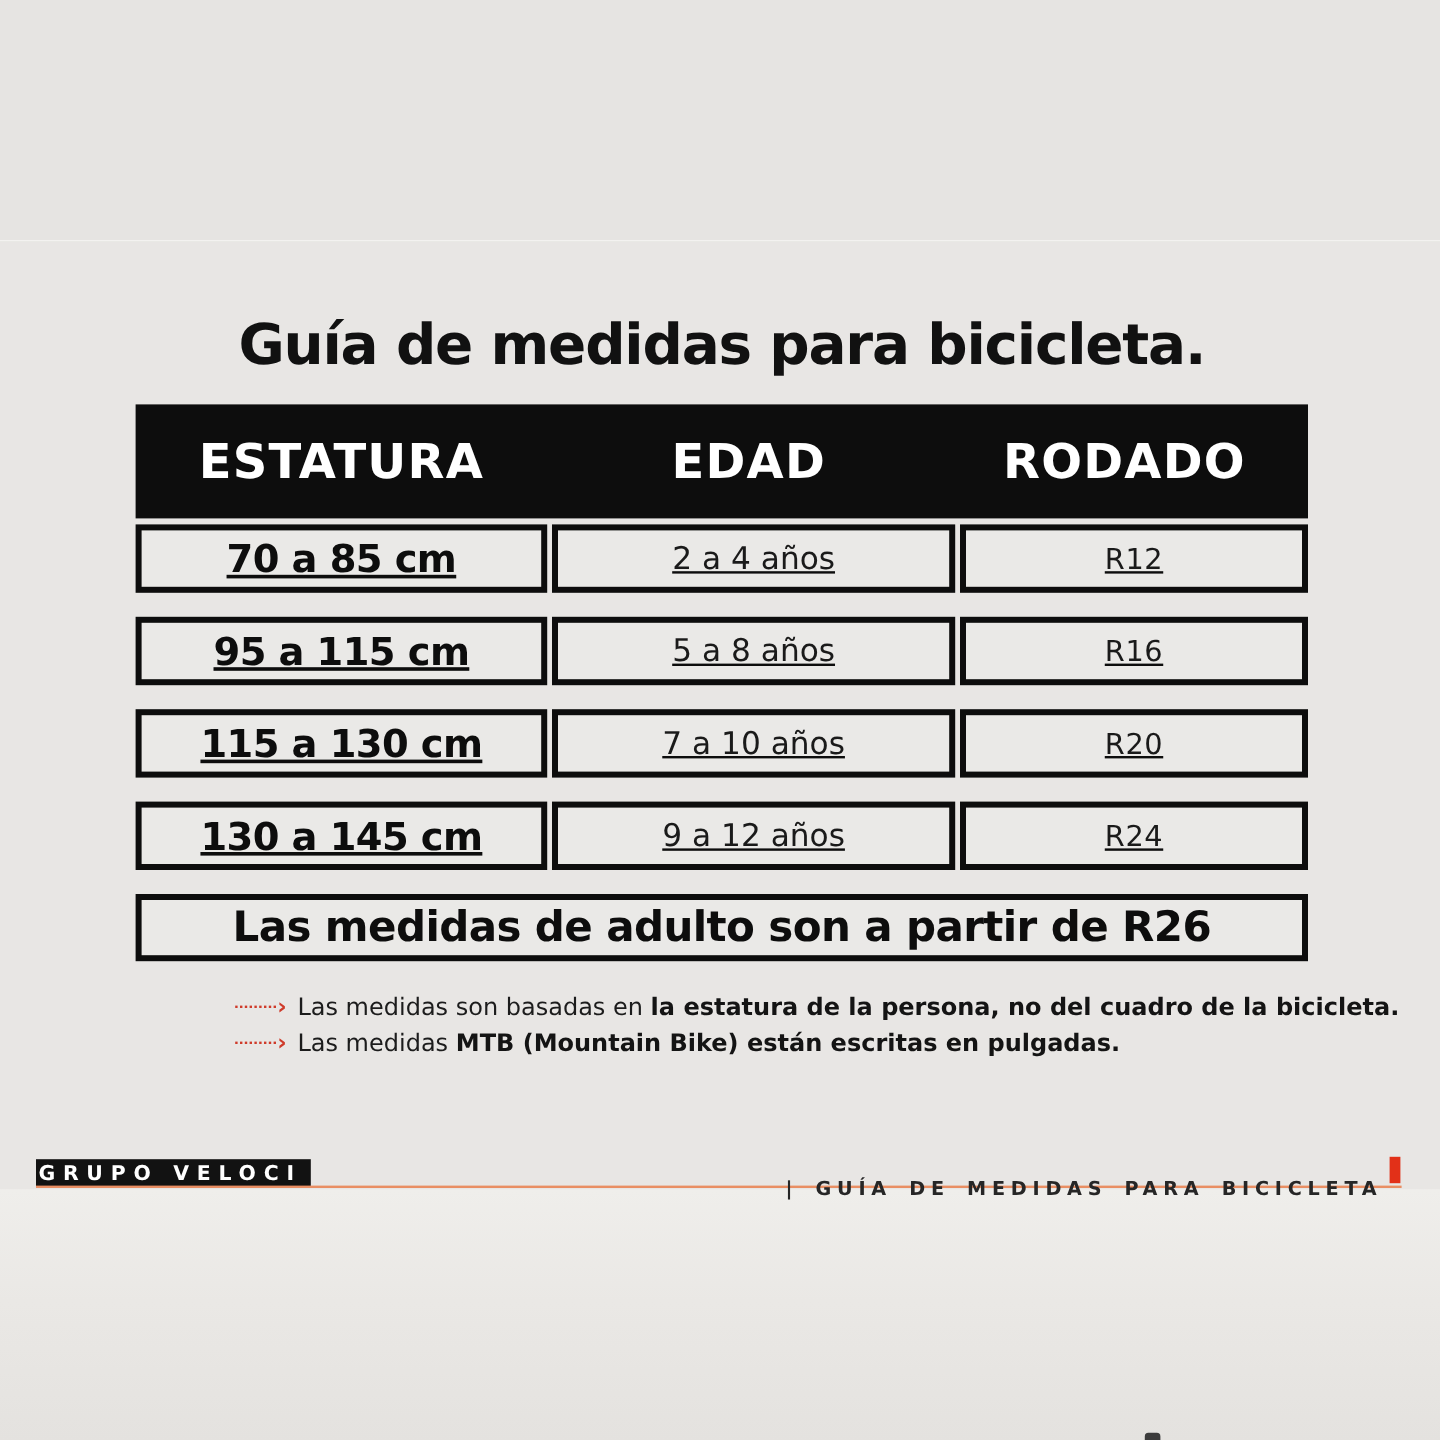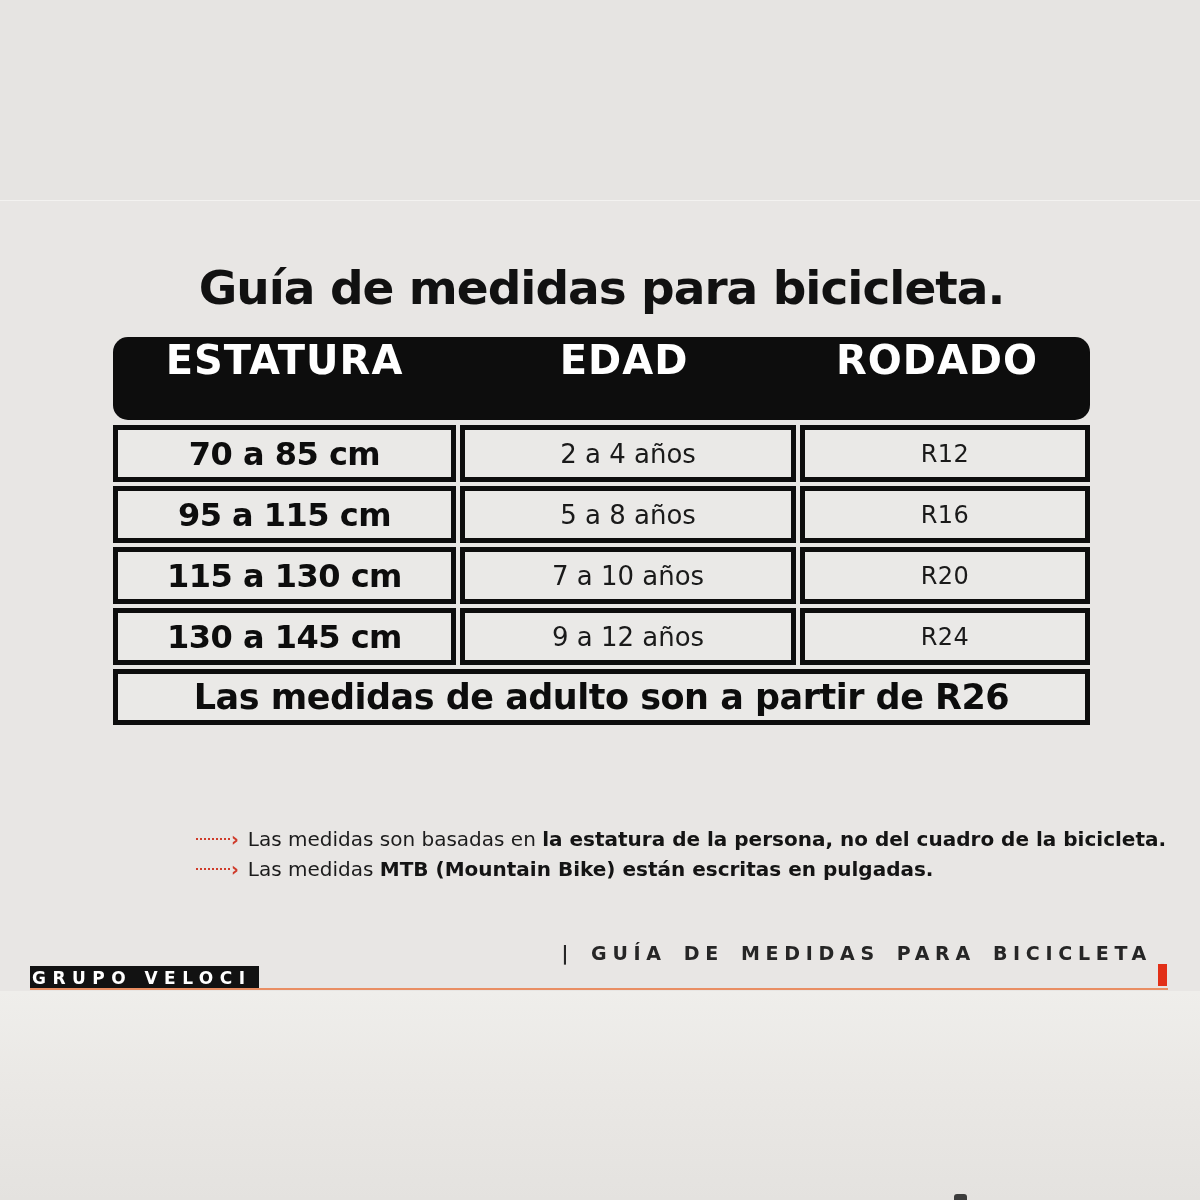--- a/index.html
+++ b/index.html
@@ -17,33 +17,32 @@
     position:absolute;top:991px;left:0;width:1200px;height:209px;
     background:linear-gradient(180deg,#efeeeb 0%,#eae8e5 45%,#e4e2df 100%);
   }
   .title{
     position:absolute;top:260px;left:113px;width:977px;
     text-align:center;font-size:47px;font-weight:800;letter-spacing:-1px;
     color:#111;white-space:nowrap;
   }
   .size-table{position:absolute;top:337px;left:113px;width:977px;}
   .thead{
-    display:flex;height:83px;background:var(--ink,#0d0d0d);
+    display:flex;align-items:center;height:95px;background:var(--ink,#0d0d0d);
     margin-bottom:5px;
-    border-radius:15px;
   }
   .th{
     color:#ffffff;font-size:40px;font-weight:800;text-align:center;
     letter-spacing:1px;
   }
   .col1{width:343px;flex:none;}
   .col2{width:336px;flex:none;margin-left:4px;}
   .col3{width:290px;flex:none;margin-left:4px;}
   .thead .col2,.thead .col3{margin-left:0;}
-  .trow{display:flex;margin-bottom:4px;}
+  .trow{display:flex;margin-bottom:20px;text-decoration:underline;}
   .td{
     box-sizing:border-box;border:5px solid var(--ink,#0d0d0d);
     background:var(--cell-bg,#eae9e7);height:57px;
     display:flex;align-items:center;justify-content:center;
   }
   .td-estatura{font-weight:800;font-size:32px;letter-spacing:-0.5px;}
   .td-edad{font-weight:400;font-size:26px;color:#1a1a1a;}
   .td-rodado{font-weight:400;font-size:24px;letter-spacing:0.5px;color:#1a1a1a;}
   .tfoot{
     box-sizing:border-box;border:5px solid var(--ink,#0d0d0d);
@@ -66,22 +65,22 @@
   .brand-badge{
     position:absolute;left:30px;top:966px;height:23px;
     background:#121212;color:#fff;display:flex;align-items:center;
     padding:0 8px 0 2px;font-size:17px;font-weight:700;letter-spacing:0.38em;
   }
   .footer-line{
     position:absolute;left:30px;top:988px;width:1138px;height:2px;
     background:var(--line-orange,#e98e63);
   }
   .footer-caption{
-    position:absolute;right:48px;top:942px;
-    font-size:19px;font-weight:700;letter-spacing:0.3em;word-spacing:0.25em;
+    position:absolute;right:48px;top:981px;
+    font-size:16px;font-weight:700;letter-spacing:0.3em;word-spacing:0.25em;
     color:#262626;white-space:nowrap;
   }
   .footer-redbar{
     position:absolute;right:33px;top:964px;width:9px;height:22px;
     background:var(--accent-red,#e23018);
   }
   .bottom-mark{
     position:absolute;left:954px;top:1194px;width:13px;height:6px;
     background:#3c3c3c;border-radius:3px 3px 0 0;
   }

